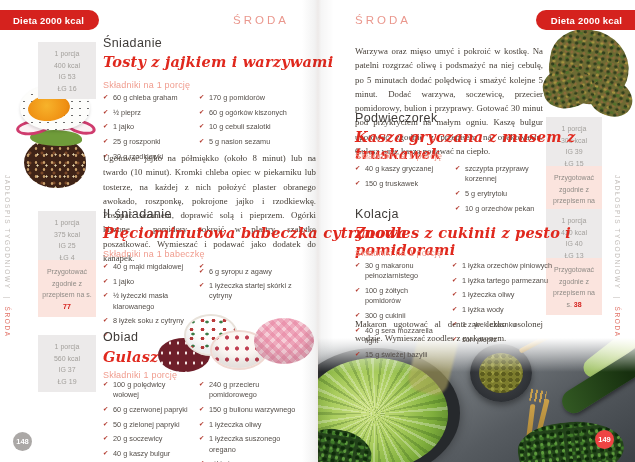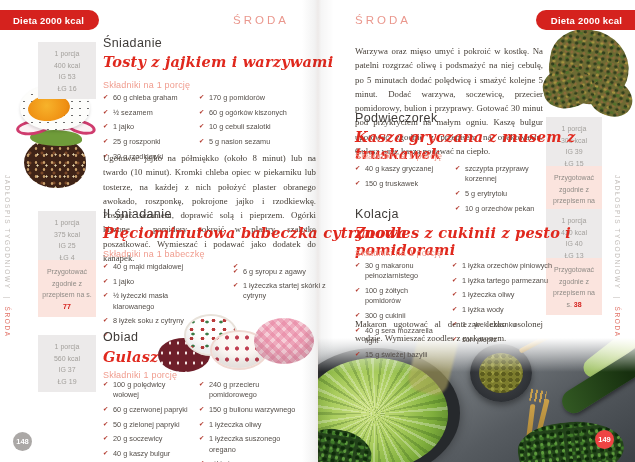--- a/index.html
+++ b/index.html
@@ -159,21 +159,21 @@
     <div>400 kcal</div>
     <div>IG 53</div>
     <div>ŁG 16</div>
   </div>
   <div class="meal-label" style="left:103px;top:36px;">Śniadanie</div>
   <div class="meal-title" style="left:103px;top:53px;">Tosty z jajkiem i warzywami</div>
   <div class="ing-label" style="left:103px;top:80px;">Składniki na 1 porcję</div>
   <div class="cols" style="left:103px;top:93px;">
     <ul class="ing" style="width:90px;margin-right:6px;">
       <li><span class="chk">✔</span><span>60 g chleba graham</span></li>
-      <li><span class="chk">✔</span><span>½ sezamem</span></li>
+      <li><span class="chk">✔</span><span>½ pieprz</span></li>
       <li><span class="chk">✔</span><span>1 jajko</span></li>
       <li><span class="chk">✔</span><span>25 g roszponki</span></li>
       <li><span class="chk">✔</span><span>30 g rzodkiewki</span></li>
     </ul>
     <ul class="ing" style="width:110px;">
       <li><span class="chk">✔</span><span>170 g pomidorów</span></li>
       <li><span class="chk">✔</span><span>60 g ogórków kiszonych</span></li>
       <li><span class="chk">✔</span><span>10 g cebuli szalotki</span></li>
       <li><span class="chk">✔</span><span>5 g nasion sezamu</span></li>
     </ul>
@@ -183,21 +183,21 @@
   <div class="info-box" style="left:38px;top:211px;">
     <div>1 porcja</div>
     <div>375 kcal</div>
     <div>IG 25</div>
     <div>ŁG 4</div>
   </div>
   <div class="note-box" style="left:38px;top:260px;"><span>Przygotować zgodnie z przepisem na s.</span> <b>77</b></div>
   <div class="meal-label" style="left:103px;top:207px;">II śniadanie</div>
   <div class="meal-title" style="left:103px;top:224px;">Pięciominutowa babeczka cytrynowa</div>
   <div class="ing-label" style="left:103px;top:249px;">Składniki na 1 babeczkę</div>
-  <div class="cols" style="left:103px;top:262px;gap:34px;">
+  <div class="cols" style="left:103px;top:262px;">
     <ul class="ing" style="width:90px;margin-right:6px;">
       <li><span class="chk">✔</span><span>40 g mąki migdałowej</span></li>
       <li><span class="chk">✔</span><span>1 jajko</span></li>
       <li><span class="chk">✔</span><span>½ łyżeczki masła klarowanego</span></li>
       <li><span class="chk">✔</span><span>8 łyżek soku z cytryny</span></li>
       <li><span class="chk">✔</span></li>
     </ul>
     <ul class="ing" style="width:104px;">
       <li><span class="chk">✔</span></li>
       <li><span class="chk">✔</span><span>6 g syropu z agawy</span></li>

